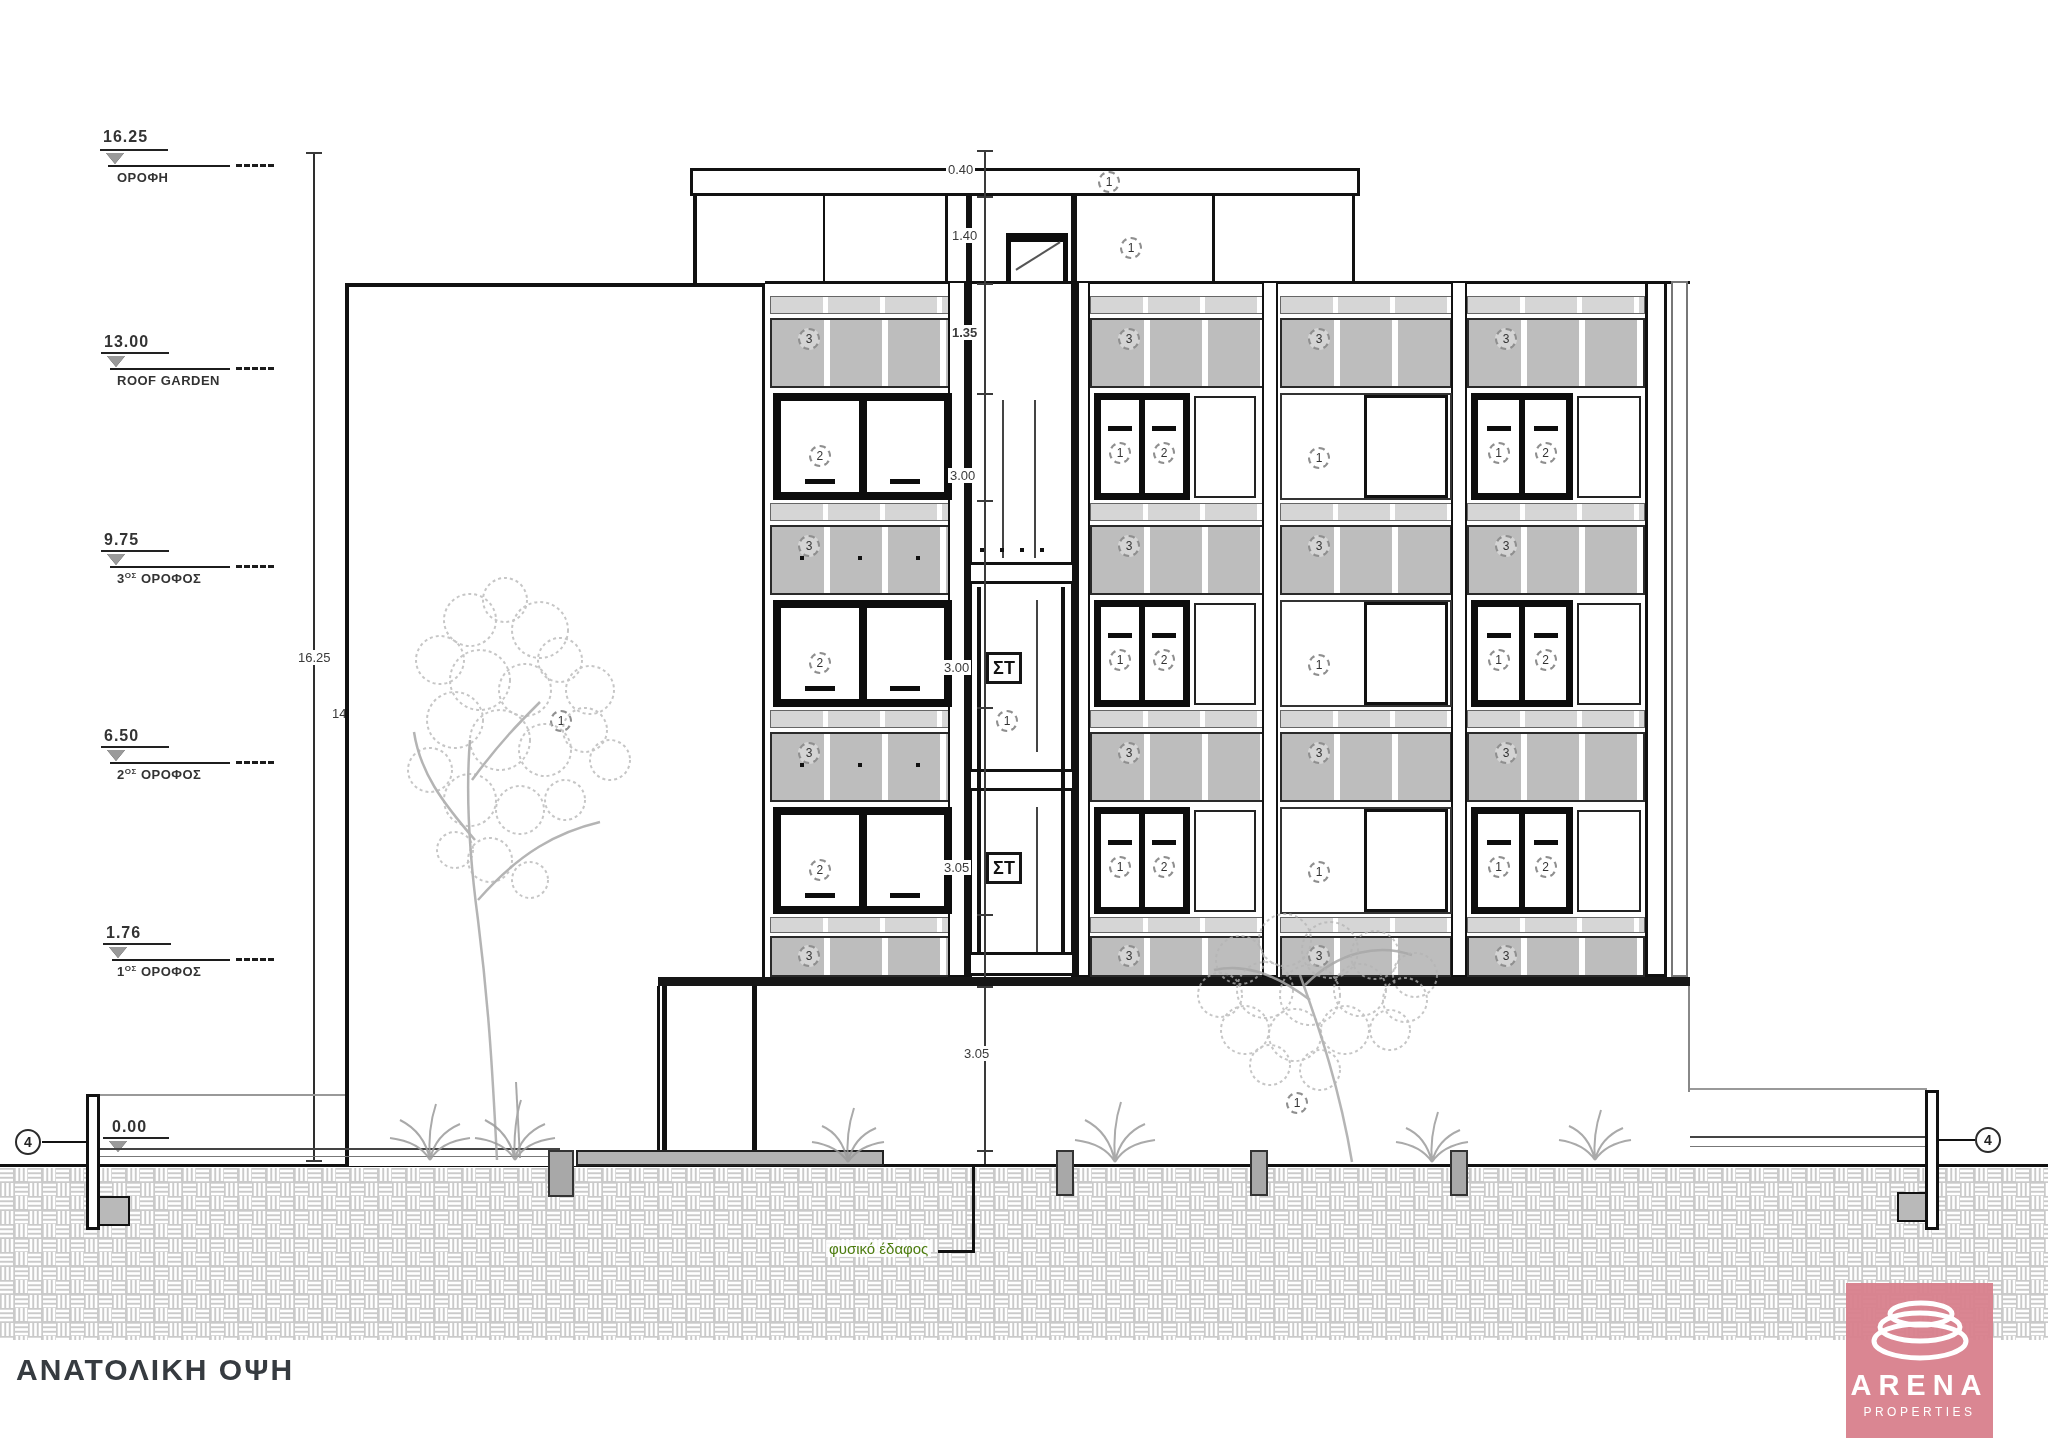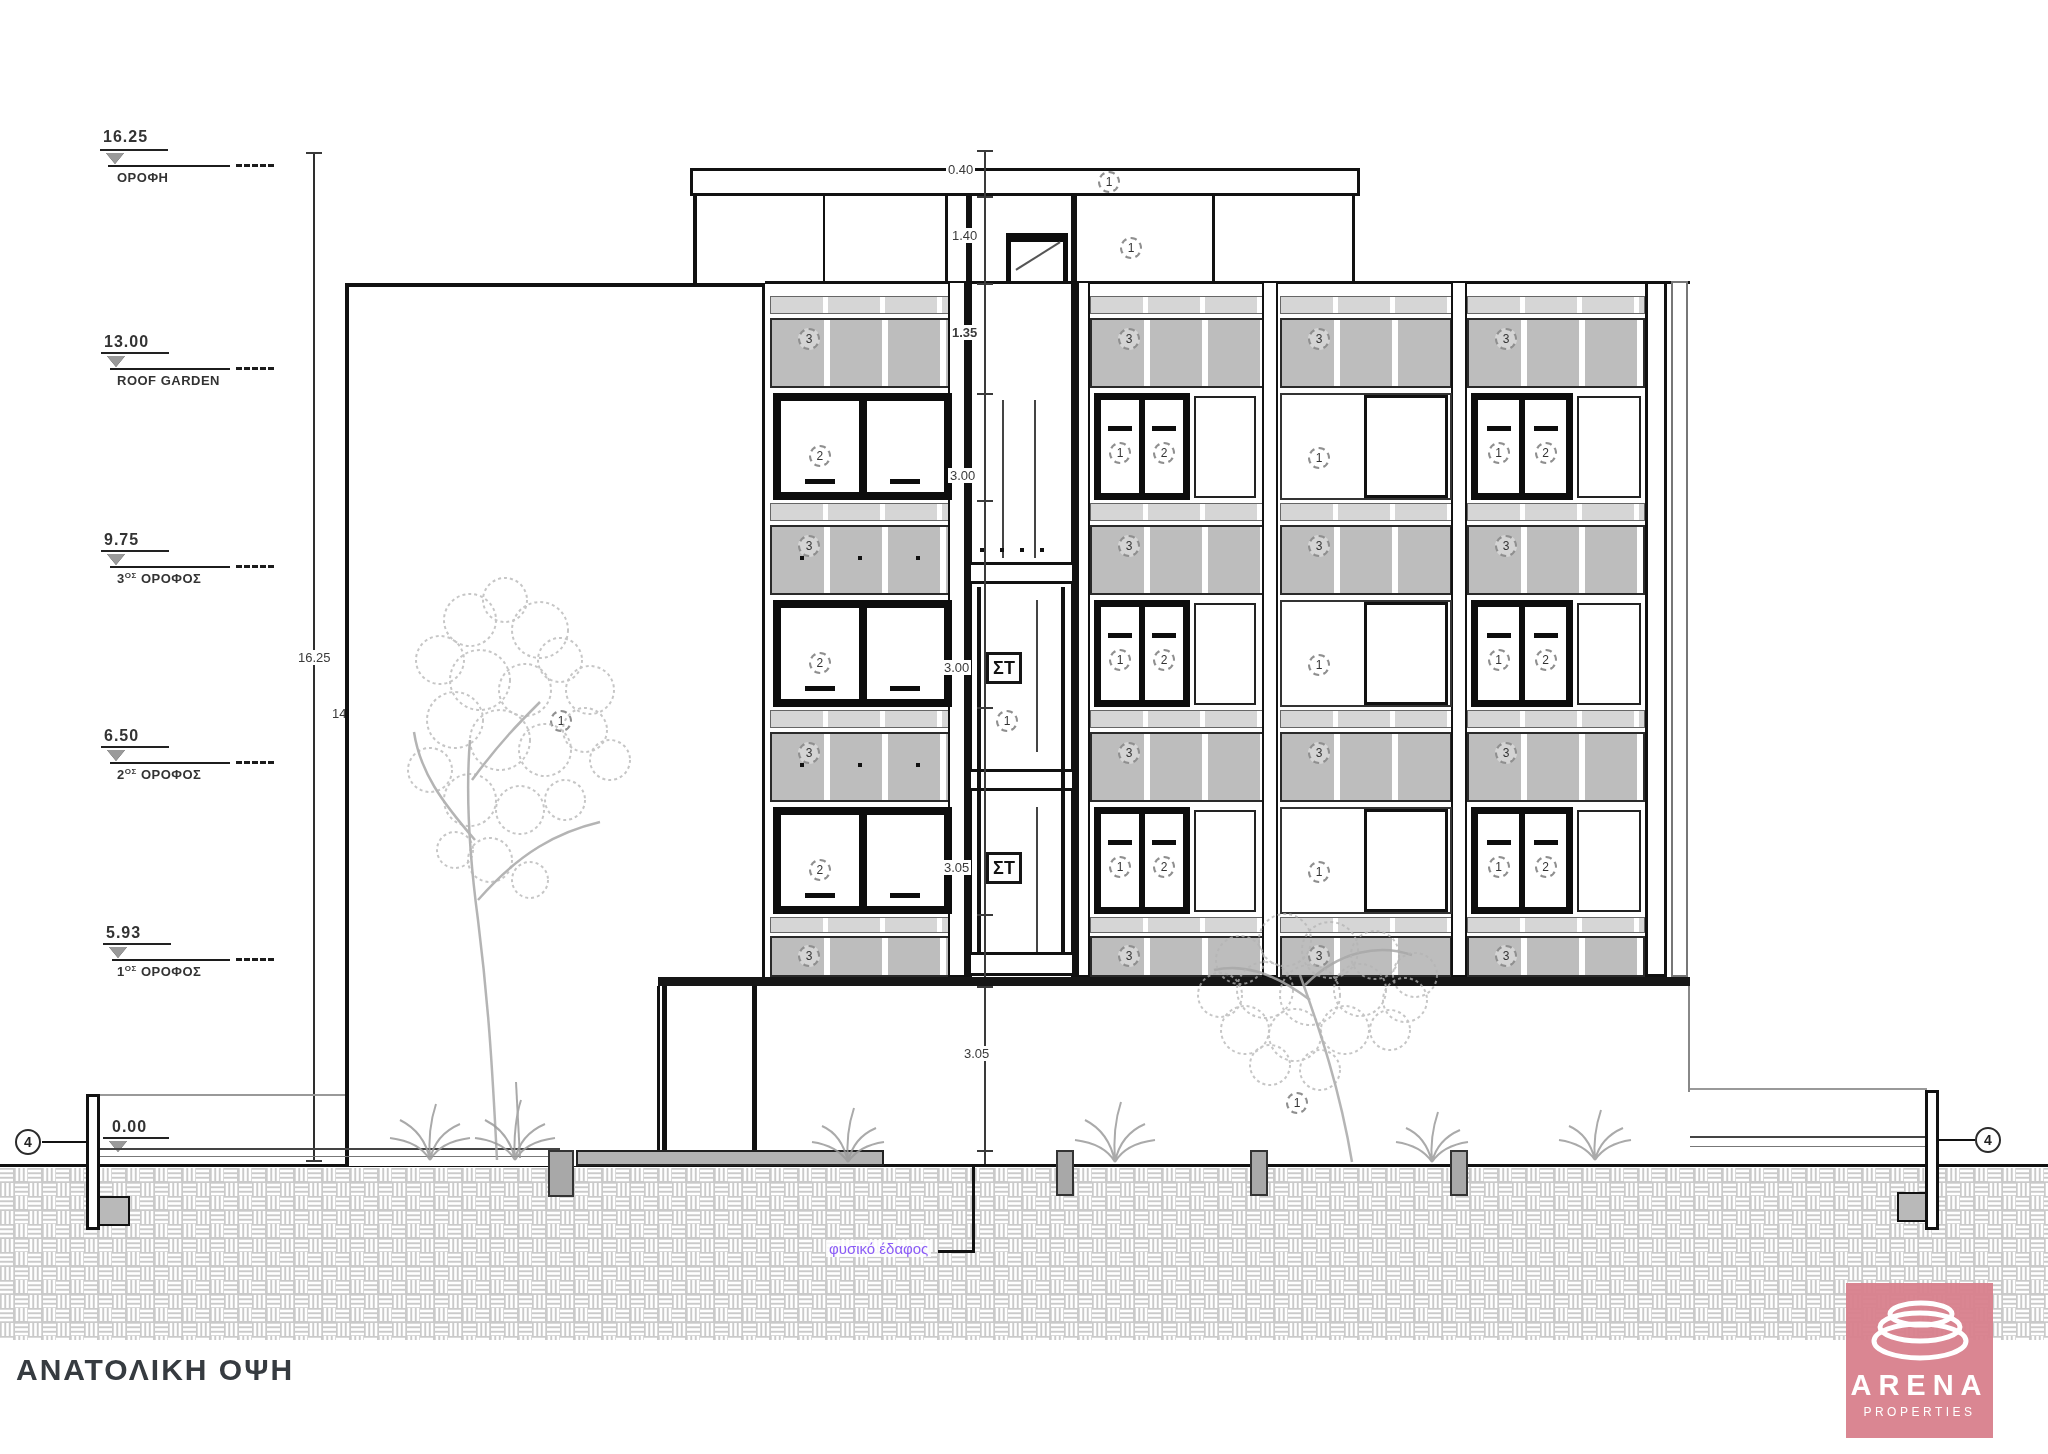--- a/index.html
+++ b/index.html
@@ -45,21 +45,21 @@
       font-size:18px;font-weight:bold;text-align:center;line-height:27px;color:#111;}
   .pillar{box-sizing:border-box;border:2px solid #111;background:#fff;}
   .tick{width:16px;height:2px;background:#3a3a3a;}
   .post{box-sizing:border-box;border:2px solid #333;background:#a8a8a8;}
   .title{font-size:30px;font-weight:bold;letter-spacing:2px;color:#363b40;
       background:rgba(255,255,255,0.25);padding:1px 8px;}
   
   .logo{background:rgba(216,128,140,0.95);text-align:center;}
   .logo .brand{color:#fff;font-size:29px;font-weight:bold;letter-spacing:7px;margin-top:2px;}
   .logo .sub{color:#fff;font-size:12px;letter-spacing:3.5px;margin-top:3px;}
-  .note{font-size:15px;color:#8b5cf6;background:rgba(255,255,255,0.85);padding:0 3px;white-space:nowrap;}
+  .note{font-size:15px;color:#4d7c0f;background:rgba(255,255,255,0.85);padding:0 3px;white-space:nowrap;}
 </style>
 </head>
 <body>
 
 <div class="canvas">
 
   <svg class="a" style="left:0;top:1168px;" width="2048" height="172">
     <defs>
       <pattern id="weave" width="28" height="28" patternUnits="userSpaceOnUse">
         <rect width="28" height="28" fill="#cacaca"></rect>
@@ -104,21 +104,21 @@
   <div class="a lvl-dash" style="left:236px;top:565px;width:38px;"></div>
   <div class="a lvl-sub" style="left:117px;top:571px;"><span>3</span><sup>ΟΣ</sup><span> ΟΡΟΦΟΣ</span></div>
 
   <div class="a lvl-val" style="left:104px;top:727px;">6.50</div>
   <div class="a lvl-ul" style="left:101px;top:746px;width:68px;"></div>
   <div class="a tri" style="left:107px;top:750px;"></div>
   <div class="a lvl-line" style="left:110px;top:762px;width:120px;"></div>
   <div class="a lvl-dash" style="left:236px;top:761px;width:38px;"></div>
   <div class="a lvl-sub" style="left:117px;top:767px;"><span>2</span><sup>ΟΣ</sup><span> ΟΡΟΦΟΣ</span></div>
 
-  <div class="a lvl-val" style="left:106px;top:924px;">5.93</div>
+  <div class="a lvl-val" style="left:106px;top:924px;">1.76</div>
   <div class="a lvl-ul" style="left:103px;top:943px;width:68px;"></div>
   <div class="a tri" style="left:109px;top:947px;"></div>
   <div class="a lvl-line" style="left:112px;top:959px;width:118px;"></div>
   <div class="a lvl-dash" style="left:236px;top:958px;width:38px;"></div>
   <div class="a lvl-sub" style="left:117px;top:964px;"><span>1</span><sup>ΟΣ</sup><span> ΟΡΟΦΟΣ</span></div>
 
   <div class="a lvl-val" style="left:112px;top:1118px;">0.00</div>
   <div class="a lvl-ul" style="left:103px;top:1137px;width:66px;"></div>
   <div class="a tri" style="left:109px;top:1141px;"></div>
 

